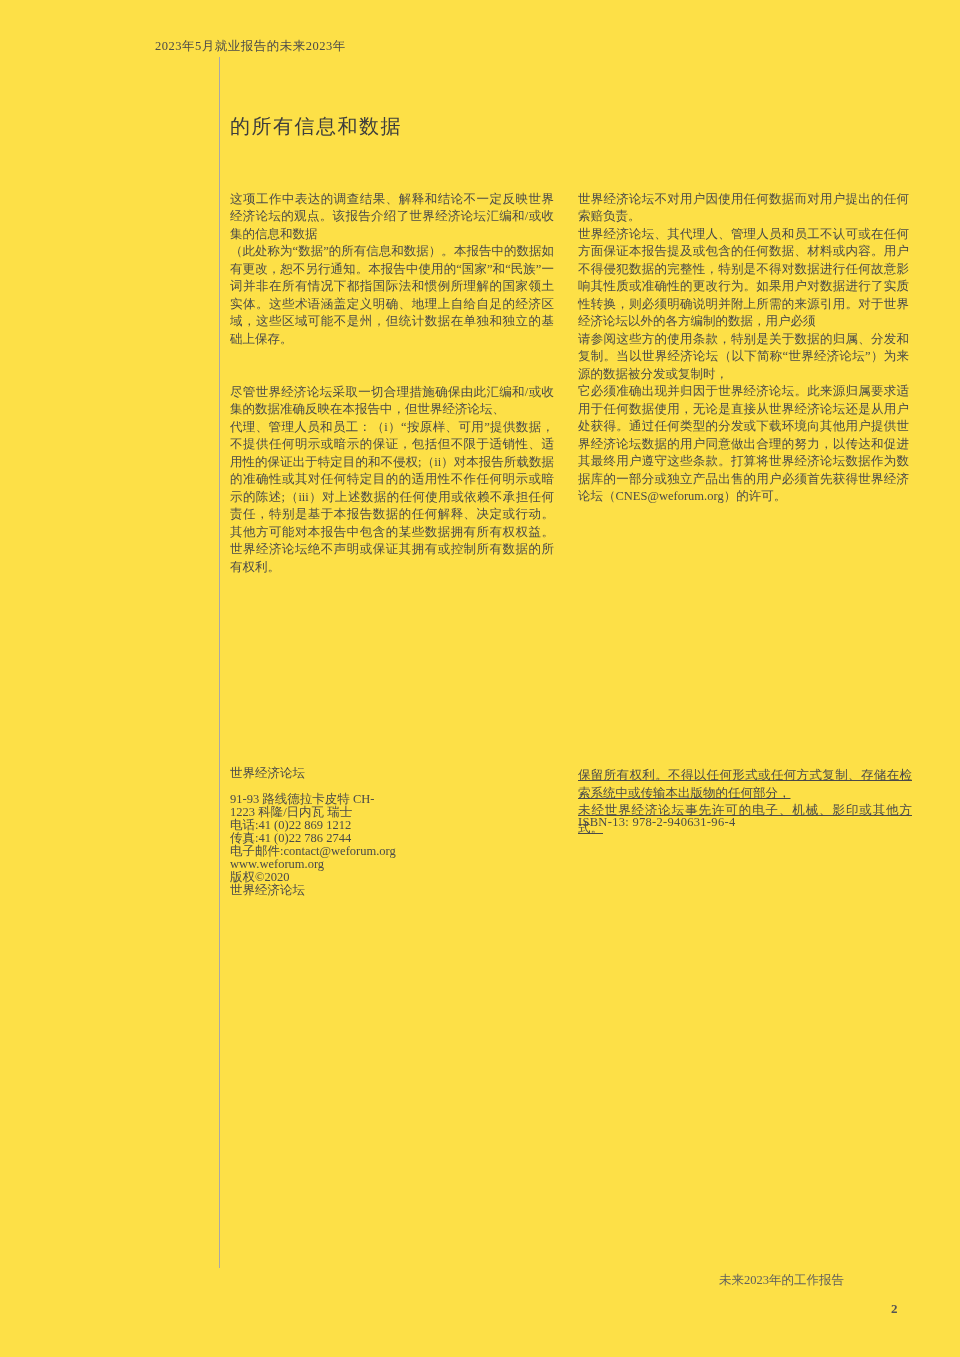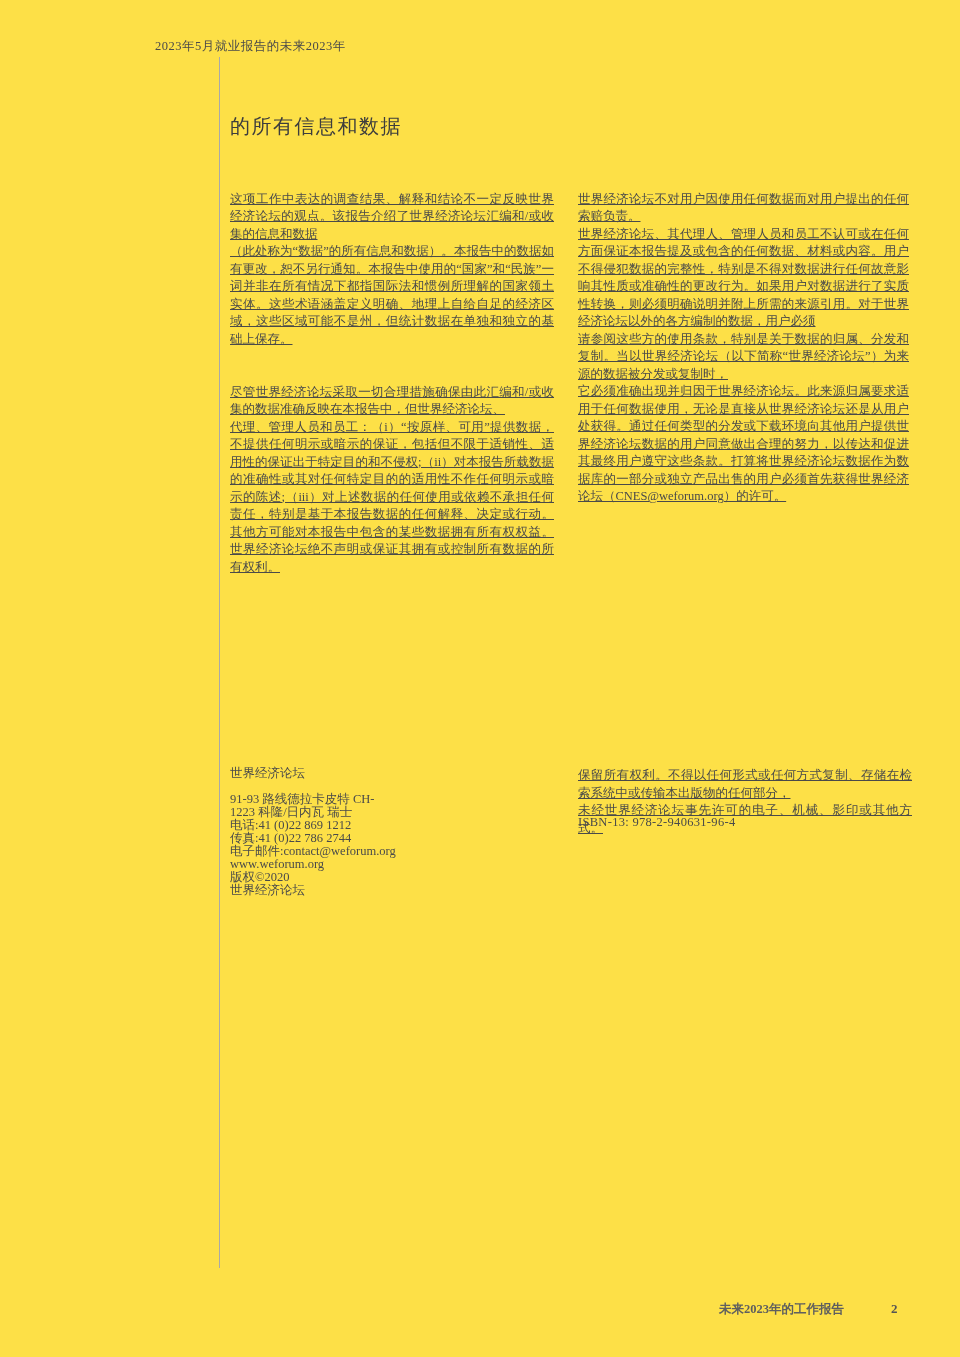--- a/index.html
+++ b/index.html
@@ -46,21 +46,21 @@
   }
   .col {
     position: absolute;
     font-size: 12.5px;
     line-height: 17.5px;
     color: #4a4a4a;
     text-align: justify;
     white-space: pre-line;
     overflow-wrap: break-word;
   }
-  .col p { margin: 0 0 18px 0; text-decoration: underline; }
+  .col p { margin: 0 0 18px 0; }
   .col-left  { left: 230px; top: 173px; width: 324px; }
   .col-right { left: 578px; top: 173px; width: 331px; }
   .contact-block {
     position: absolute;
     left: 230px;
     top: 767px;
     width: 324px;
     font-size: 12.5px;
     line-height: 13px;
     color: #4a4a4a;
@@ -84,26 +84,25 @@
     top: 814px;
     font-size: 12.5px;
     line-height: 17.5px;
     color: #4a4a4a;
     letter-spacing: 0.3px;
     white-space: nowrap;
   }
   .footer-report-title {
     position: absolute;
     left: 719px;
-    top: 1301px;
+    top: 1272px;
     font-size: 12.5px;
     line-height: 17px;
     color: #5f5f5f;
     white-space: nowrap;
-    font-weight: bold;
   }
   .footer-page-number {
     position: absolute;
     left: 891px;
     top: 1300px;
     font-size: 13px;
     line-height: 17px;
     font-weight: bold;
     color: #555555;
   }

